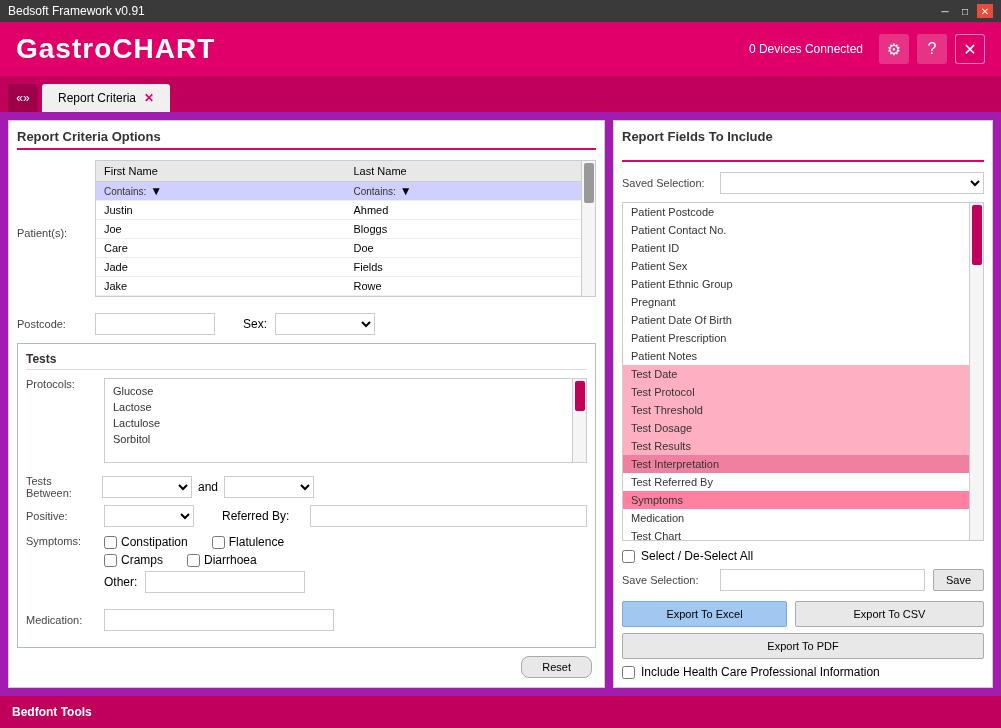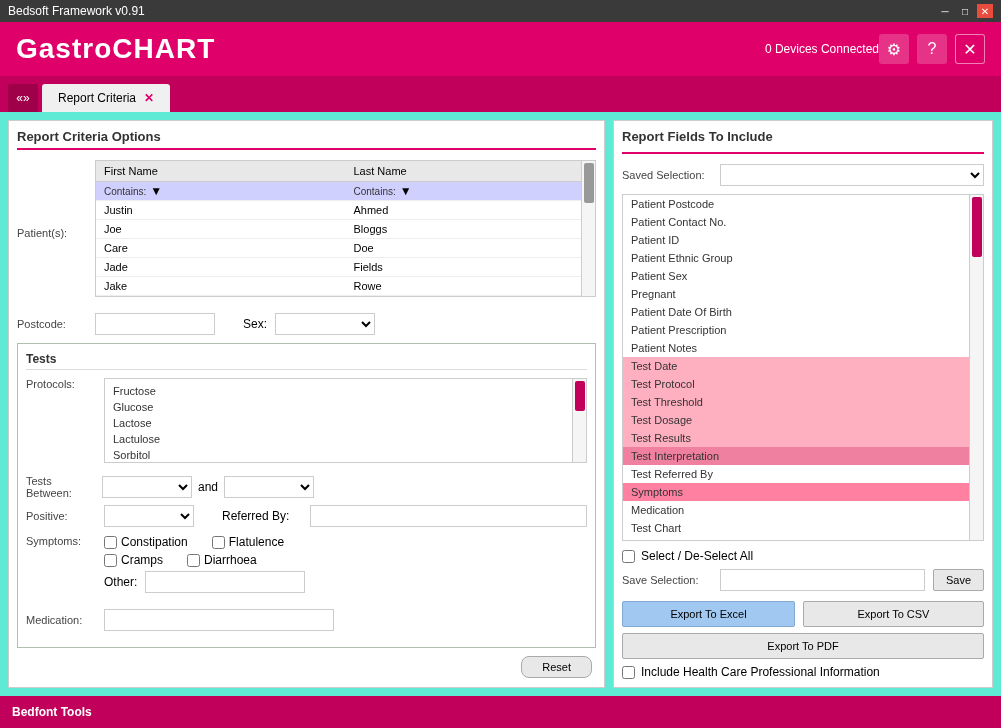--- a/index.html
+++ b/index.html
@@ -44,21 +44,21 @@
     }
     .app-title {
       color: white;
       font-size: 28px;
       font-weight: bold;
       letter-spacing: 1px;
     }
     .header-right {
       display: flex;
       align-items: center;
-      gap: 0;
+      gap: 16px;
     }
     .device-status {
       color: white;
       font-size: 12px;
     }
     .header-icons {
       display: flex;
       gap: 8px;
     }
     .header-icon {
@@ -109,21 +109,21 @@
     .tab-close {
       color: #e0006a;
       font-weight: bold;
       cursor: pointer;
     }
     
     
     .main-content {
       display: flex;
       height: calc(728px - 22px - 54px - 36px - 32px);
-      background: #5eead4;
+      background: #a21caf;
       padding: 8px;
       gap: 8px;
     }
     
     
     .left-panel {
       background: white;
       border: 1px solid #ccc;
       flex: 1;
       padding: 8px;
@@ -351,21 +351,21 @@
       display: flex;
       flex-direction: column;
     }
     
     .rp-title {
       font-size: 13px;
       font-weight: 600;
       color: #333;
       margin-bottom: 10px;
       border-bottom: 2px solid #e0006a;
-      padding-bottom: 8px;
+      padding-bottom: 16px;
     }
     
     .saved-selection-row {
       display: flex;
       align-items: center;
       gap: 8px;
       margin-bottom: 8px;
     }
     
     .saved-label {
@@ -471,21 +471,21 @@
       padding: 6px 12px;
       font-size: 11px;
       cursor: pointer;
       border-radius: 2px;
     }
     
     .export-csv-btn {
       flex: 1;
       background: #e8e8e8;
       border: 1px solid #aaa;
-      padding: 6px 16px;
+      padding: 6px 24px;
       font-size: 11px;
       cursor: pointer;
       border-radius: 2px;
     }
     
     .export-pdf-btn {
       width: 100%;
       background: #e8e8e8;
       border: 1px solid #aaa;
       padding: 6px 16px;
@@ -617,21 +617,20 @@
       </select>
     </div>
 
     <div class="tests-section">
       <div class="section-title">Tests</div>
 
       <div class="form-row" style="align-items:flex-start;">
         <span class="form-label">Protocols:</span>
         <div class="protocols-list" style="flex:1; position:relative;">
           <div class="protocols-list-inner">
-            <div class="protocol-item">Fructose</div>
             <div class="protocol-item">Glucose</div>
             <div class="protocol-item">Lactose</div>
             <div class="protocol-item">Lactulose</div>
             <div class="protocol-item">Sorbitol</div>
           </div>
           <div class="prot-scrollbar">
             <div style="background:#c0005a;width:10px;margin:2px;height:30px;border-radius:2px;margin-top:2px;"></div>
           </div>
         </div>
       </div>
@@ -697,22 +696,22 @@
     <div class="saved-selection-row">
       <span class="saved-label">Saved Selection:</span>
       <select class="saved-select"></select>
     </div>
 
     <div class="fields-list-container">
       <div class="fields-list">
         <div class="field-item">Patient Postcode</div>
         <div class="field-item">Patient Contact No.</div>
         <div class="field-item">Patient ID</div>
+        <div class="field-item">Patient Sex</div>
         <div class="field-item">Patient Ethnic Group</div>
-        <div class="field-item">Patient Sex</div>
         <div class="field-item">Pregnant</div>
         <div class="field-item">Patient Date Of Birth</div>
         <div class="field-item">Patient Prescription</div>
         <div class="field-item">Patient Notes</div>
         <div class="field-item selected-pink">Test Date</div>
         <div class="field-item selected-pink">Test Protocol</div>
         <div class="field-item selected-pink">Test Threshold</div>
         <div class="field-item selected-pink">Test Dosage</div>
         <div class="field-item selected-pink">Test Results</div>
         <div class="field-item selected-darker">Test Interpretation</div>

